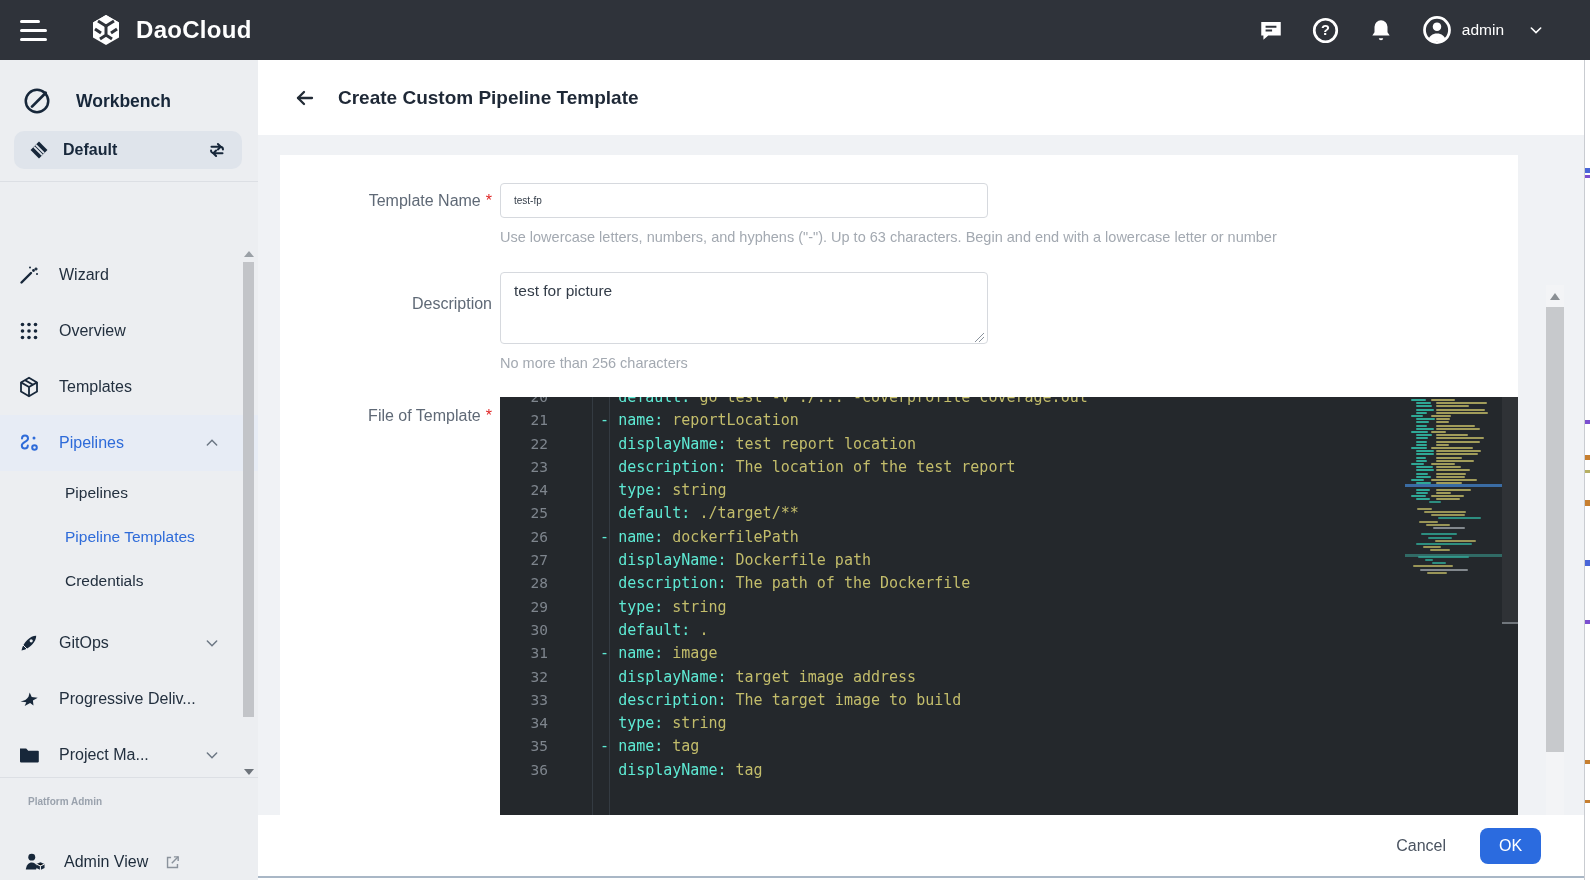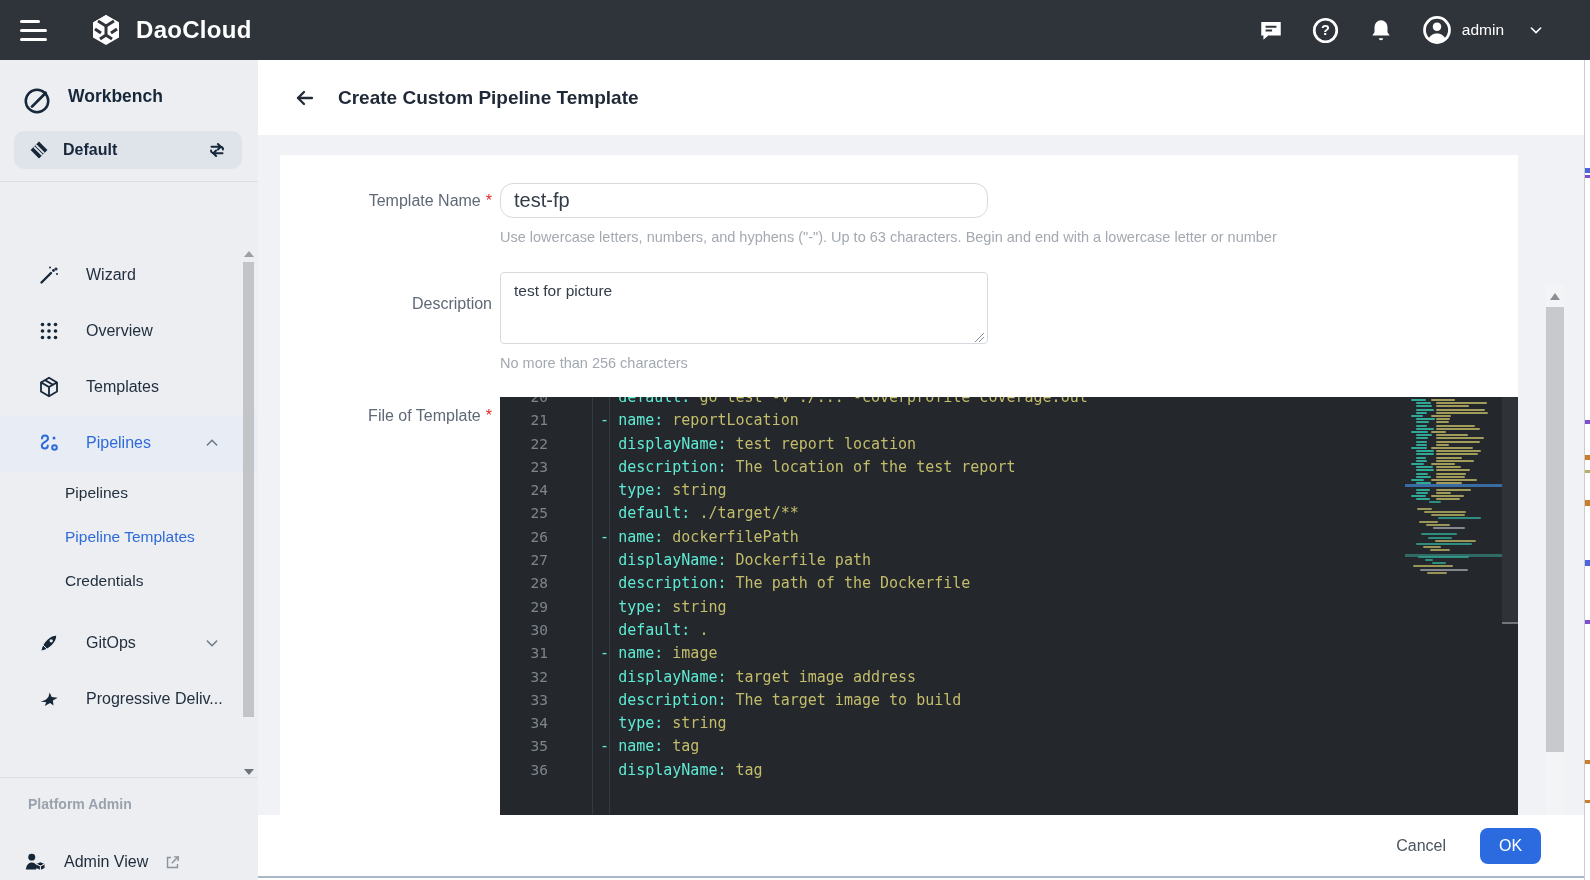--- a/index.html
+++ b/index.html
@@ -16,53 +16,53 @@
   .brand { display:flex; align-items:center; gap:12px; margin-left:38px; }
   .brand-name { color:#fff; font-size:24px; font-weight:bold; letter-spacing:.3px; }
   .topbar-right { margin-left:auto; display:flex; align-items:center; gap:27px; }
   .tb-icon { width:28px; height:28px; display:flex; align-items:center; justify-content:center; cursor:pointer; background:none; border:none; }
   .user-chip { display:flex; align-items:center; gap:10px; cursor:pointer; background:none; border:none; }
   .user-name { color:#fff; font-size:15.5px; }
   .caret { margin-left:14px; }
 
   
   .sidebar { position:absolute; top:60px; left:0; width:258px; bottom:0; background:#eceef1; }
-  .workbench-row { display:flex; gap:16px; padding:26px 0 0 22px; }
+  .workbench-row { display:flex; align-items:center; gap:24px; padding:26px 0 0 22px; }
   .workbench-title { font-size:17.5px; font-weight:bold; color:#17273a; }
   .workspace-pill { margin:15px 16px 0 14px; height:38px; background:#dfe4eb; border-radius:10px; display:flex; align-items:center; gap:13px; padding:0 14px; cursor:pointer; }
   .workspace-name { font-size:16px; font-weight:bold; color:#17273a; }
   .workspace-pill .swap { margin-left:auto; }
   .sidebar-divider { height:1px; background:#dcdfe4; margin-top:12px; }
   .menu { position:absolute; top:187px; left:0; right:0; height:531px; border-bottom:1px solid #dcdfe4; overflow:hidden; }
-  .menu-item { height:56px; display:flex; align-items:center; gap:24px; padding-left:36px; font-size:16px; color:#23303f; cursor:pointer; }
+  .menu-item { height:56px; display:flex; align-items:center; gap:17px; padding-left:16px; font-size:16px; color:#23303f; cursor:pointer; }
   .menu-item.active { background:#e7ecf5; color:#2e6bd9; }
   .menu-item .mi-icon { width:26px; height:26px; display:flex; align-items:center; justify-content:center; flex:none; }
   .menu-item .chev { margin-left:auto; margin-right:38px; }
   .menu-sub { height:44px; display:flex; align-items:center; padding-left:65px; font-size:15.5px; color:#23303f; cursor:pointer; }
   .menu-sub.active { color:#2e6bd9; }
   .menu-gap { height:12px; }
   .side-scroll { position:absolute; top:189px; right:3px; width:13px; height:528px; }
   .side-scroll .up-arr, .side-scroll .down-arr { position:absolute; left:2px; width:0; height:0; border-left:5px solid transparent; border-right:5px solid transparent; }
   .side-scroll .up-arr { top:2px; border-bottom:6px solid #9aa0a6; }
   .side-scroll .down-arr { bottom:2px; border-top:6px solid #6e747b; }
   .side-scroll .thumb { position:absolute; top:13px; left:1px; width:11px; height:455px; background:#c2c4c8; }
-  .platform-label { position:absolute; top:736px; left:28px; font-size:14px; font-weight:bold; color:#9aa2ad; }
+  .platform-label { position:absolute; top:736px; left:28px; font-size:10px; font-weight:bold; color:#9aa2ad; }
   .admin-row { position:absolute; top:789px; left:22px; display:flex; align-items:center; gap:16px; font-size:16px; color:#1d2b3a; cursor:pointer; }
 
   
   .page-header { position:absolute; left:258px; top:60px; right:0; height:75px; background:#fff; display:flex; align-items:center; gap:20px; padding-left:34px; }
   .back-btn { background:none; border:none; cursor:pointer; width:26px; height:26px; display:flex; align-items:center; justify-content:center; }
   .page-title { font-size:19px; font-weight:bold; color:#1e2836; }
 
   
   .content { position:absolute; left:258px; top:135px; right:0; height:680px; }
   .card { position:absolute; left:22px; top:20px; width:1238px; height:660px; background:#fff; }
   .f-label { position:absolute; left:0; width:212px; text-align:right; font-size:16px; color:#5f6976; }
   .req { color:#e02626; margin-left:5px; }
-  .f-input { position:absolute; left:220px; width:488px; height:35px; border:1px solid #d6d9de; border-radius:13px; padding:0 13px; font-size:20px; color:#333c48; font-family:"Liberation Sans",sans-serif; outline:none; background:#fff; }
+  .f-input { position:absolute; left:220px; width:488px; height:35px; border:1px solid #d6d9de; border-radius:4px; padding:0 13px; font-size:10px; color:#333c48; font-family:"Liberation Sans",sans-serif; outline:none; background:#fff; }
   .f-textarea { position:absolute; left:220px; top:117px; width:488px; height:72px; border:1px solid #d6d9de; border-radius:4px; padding:9px 13px; font-size:15.5px; color:#333c48; font-family:"Liberation Sans",sans-serif; outline:none; resize:none; }
   .resize-grip { position:absolute; left:695px; top:178px; width:9px; height:9px; pointer-events:none;
     background:linear-gradient(135deg, transparent 0 45%, #8a929c 45% 52%, transparent 52% 70%, #8a929c 70% 77%, transparent 77%); }
   .f-helper { position:absolute; left:220px; font-size:14.5px; color:#a3a9b1; }
 
   
   .editor { position:absolute; left:220px; top:242px; width:1018px; height:418px; background:#24282c; overflow:hidden; cursor:text; }
   .ed-lines { position:absolute; top:-11px; left:0; right:113px; }
   .ed-line { display:flex; height:23.3px; font-family:"DejaVu Sans Mono", monospace; font-size:15px; line-height:23.3px; white-space:pre; }
   .ed-num { width:48px; flex:none; text-align:right; color:#7e858d; font-size:14.5px; }
@@ -265,20 +265,33 @@
           </svg>
         </span>
       </div>
       <div class="menu-item">
         <span class="mi-icon">
           <svg width="24" height="24" viewBox="0 0 24 24">
             <path d="M3.5 14.5c4-.8 6.2-2 8-4.8l1.2-4.2 2 4.4 6 .8-4.8 2.8.6 5-3.4-2.4-5.4 3 1.6-3.8z" fill="#17273a"></path>
           </svg>
         </span>
         <span>Progressive Deliv...</span>
+      </div>
+      <div class="menu-item">
+        <span class="mi-icon">
+          <svg width="24" height="24" viewBox="0 0 24 24">
+            <path d="M3 5.5h6.2l2 2.3H21a.8.8 0 0 1 .8.8v10a.8.8 0 0 1-.8.8H3.8A.8.8 0 0 1 3 18.6z" fill="#17273a"></path>
+          </svg>
+        </span>
+        <span>Project Ma...</span>
+        <span class="chev">
+          <svg width="16" height="16" viewBox="0 0 24 24" fill="none" stroke="#6b7683" stroke-width="2.2" stroke-linecap="round">
+            <path d="M5 9l7 7 7-7"></path>
+          </svg>
+        </span>
       </div>
     </div>
 
   <div class="side-scroll">
     <span class="up-arr"></span>
     <span class="thumb"></span>
     <span class="down-arr"></span>
   </div>
 
   <div class="platform-label">Platform Admin</div>

